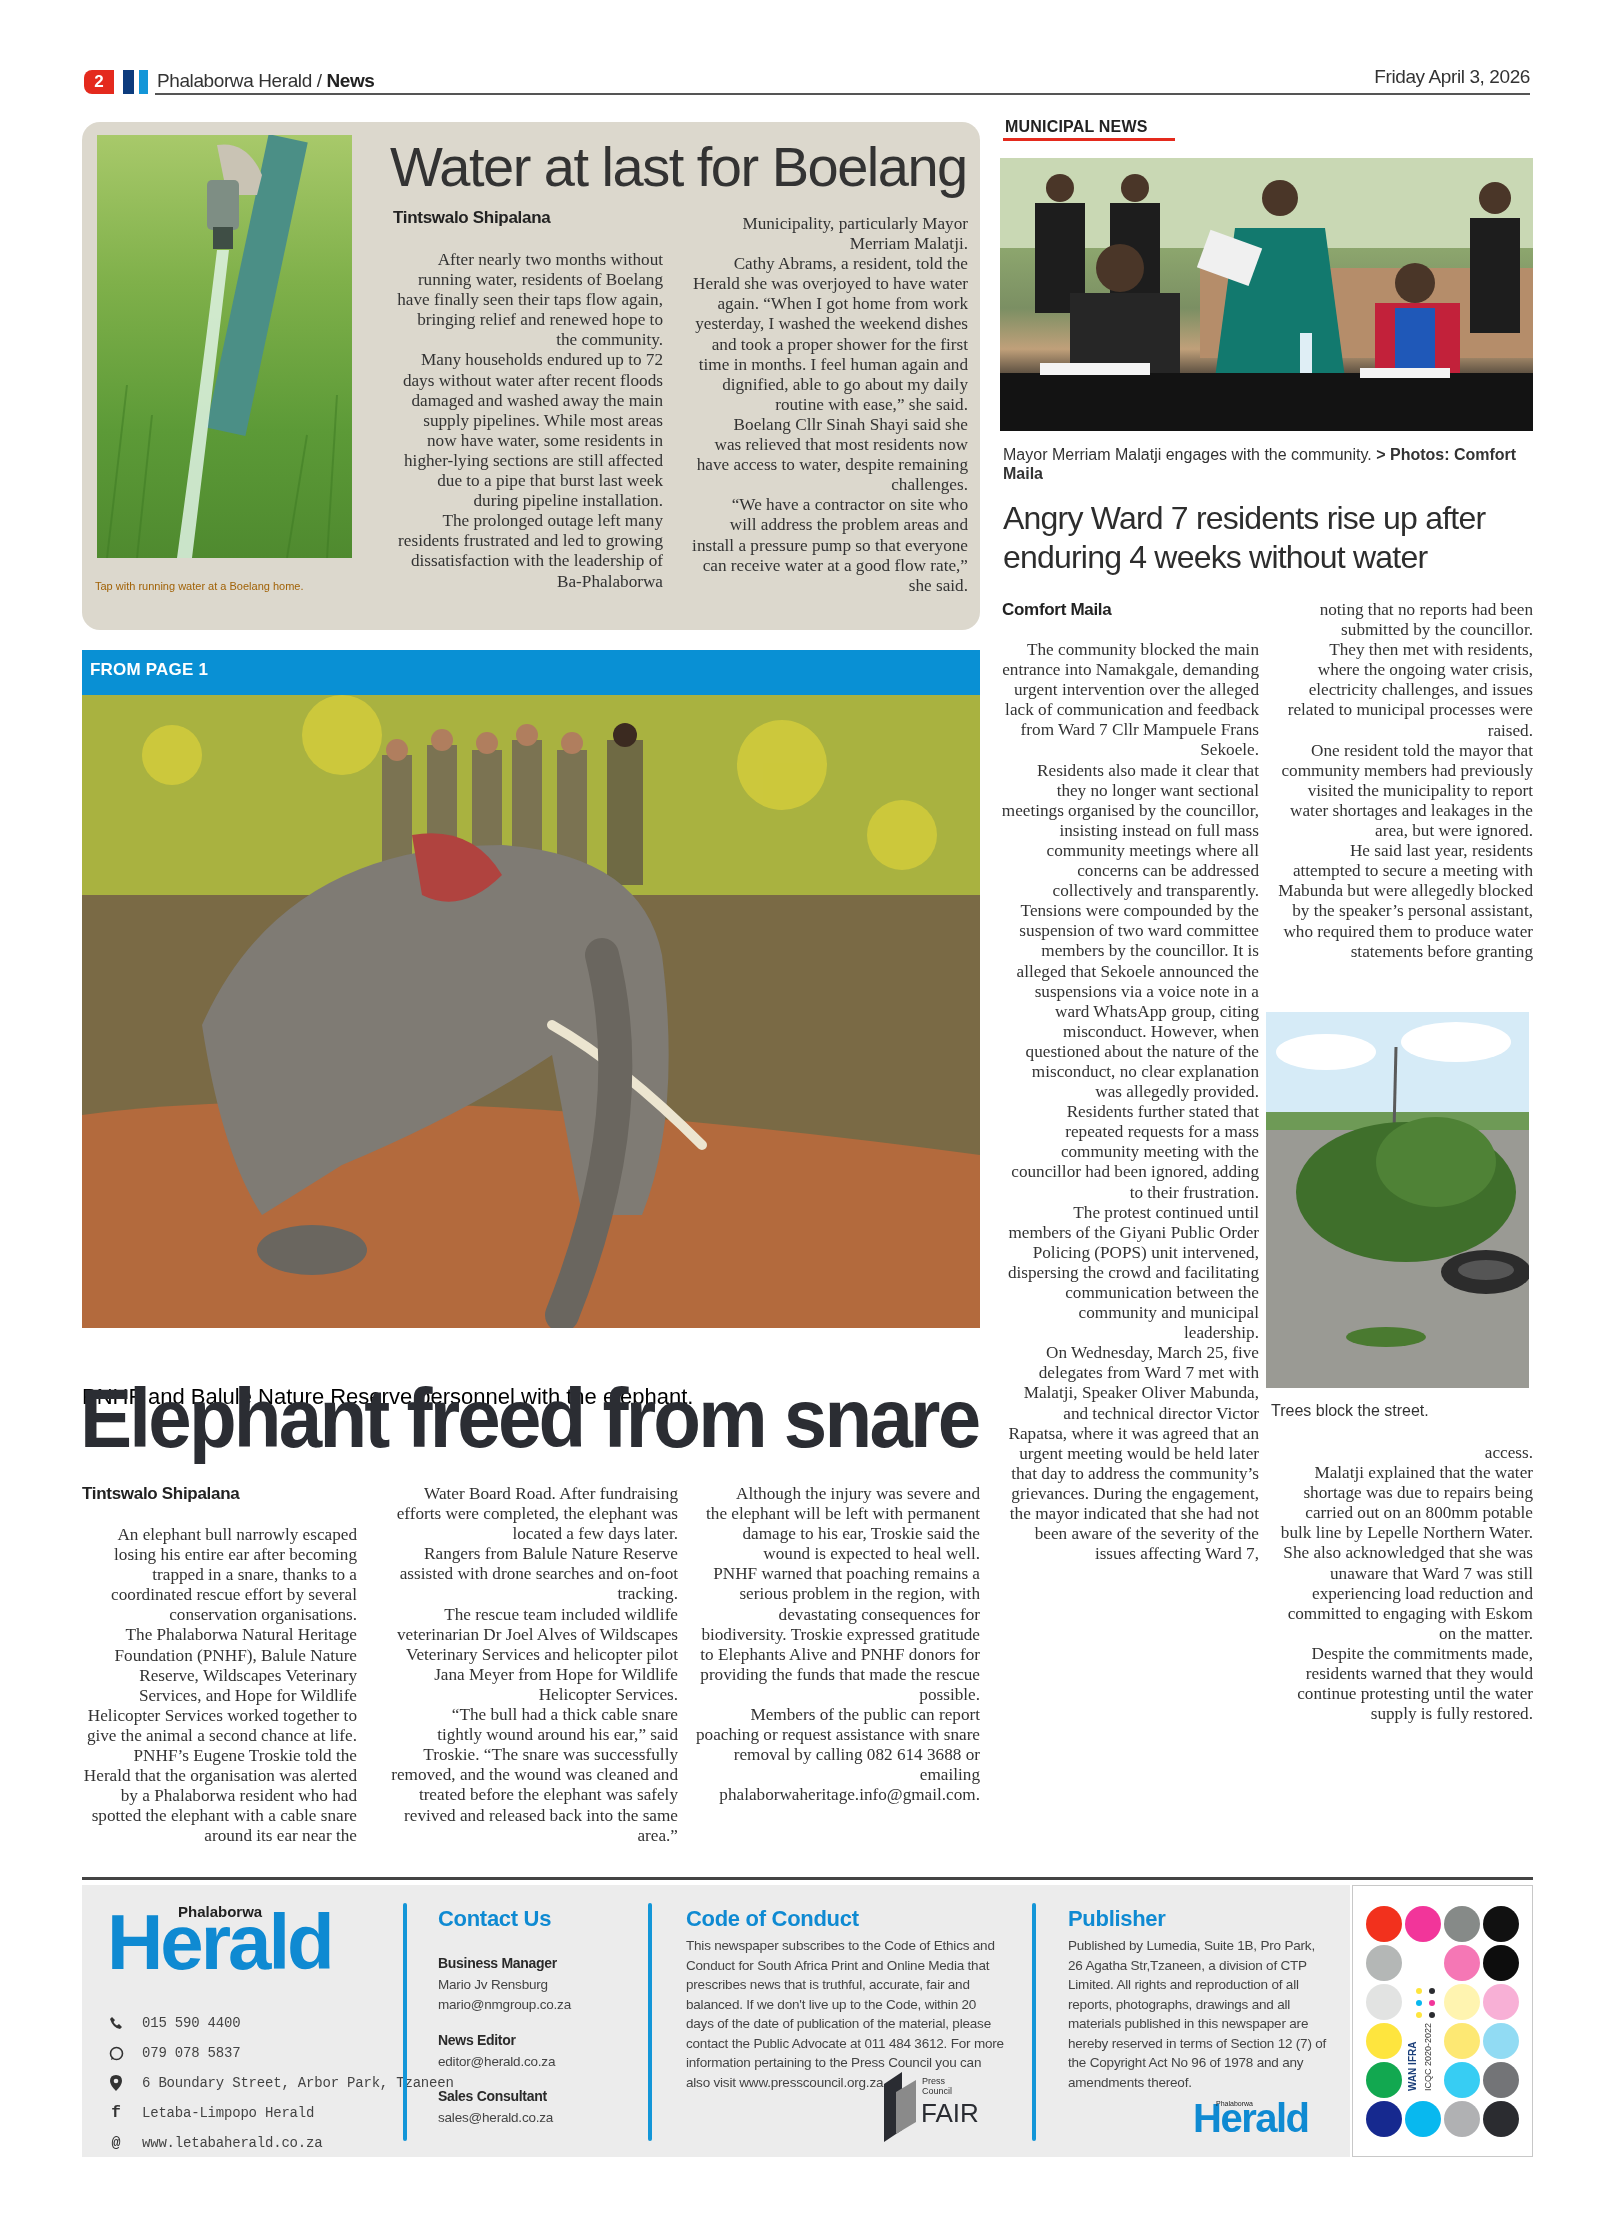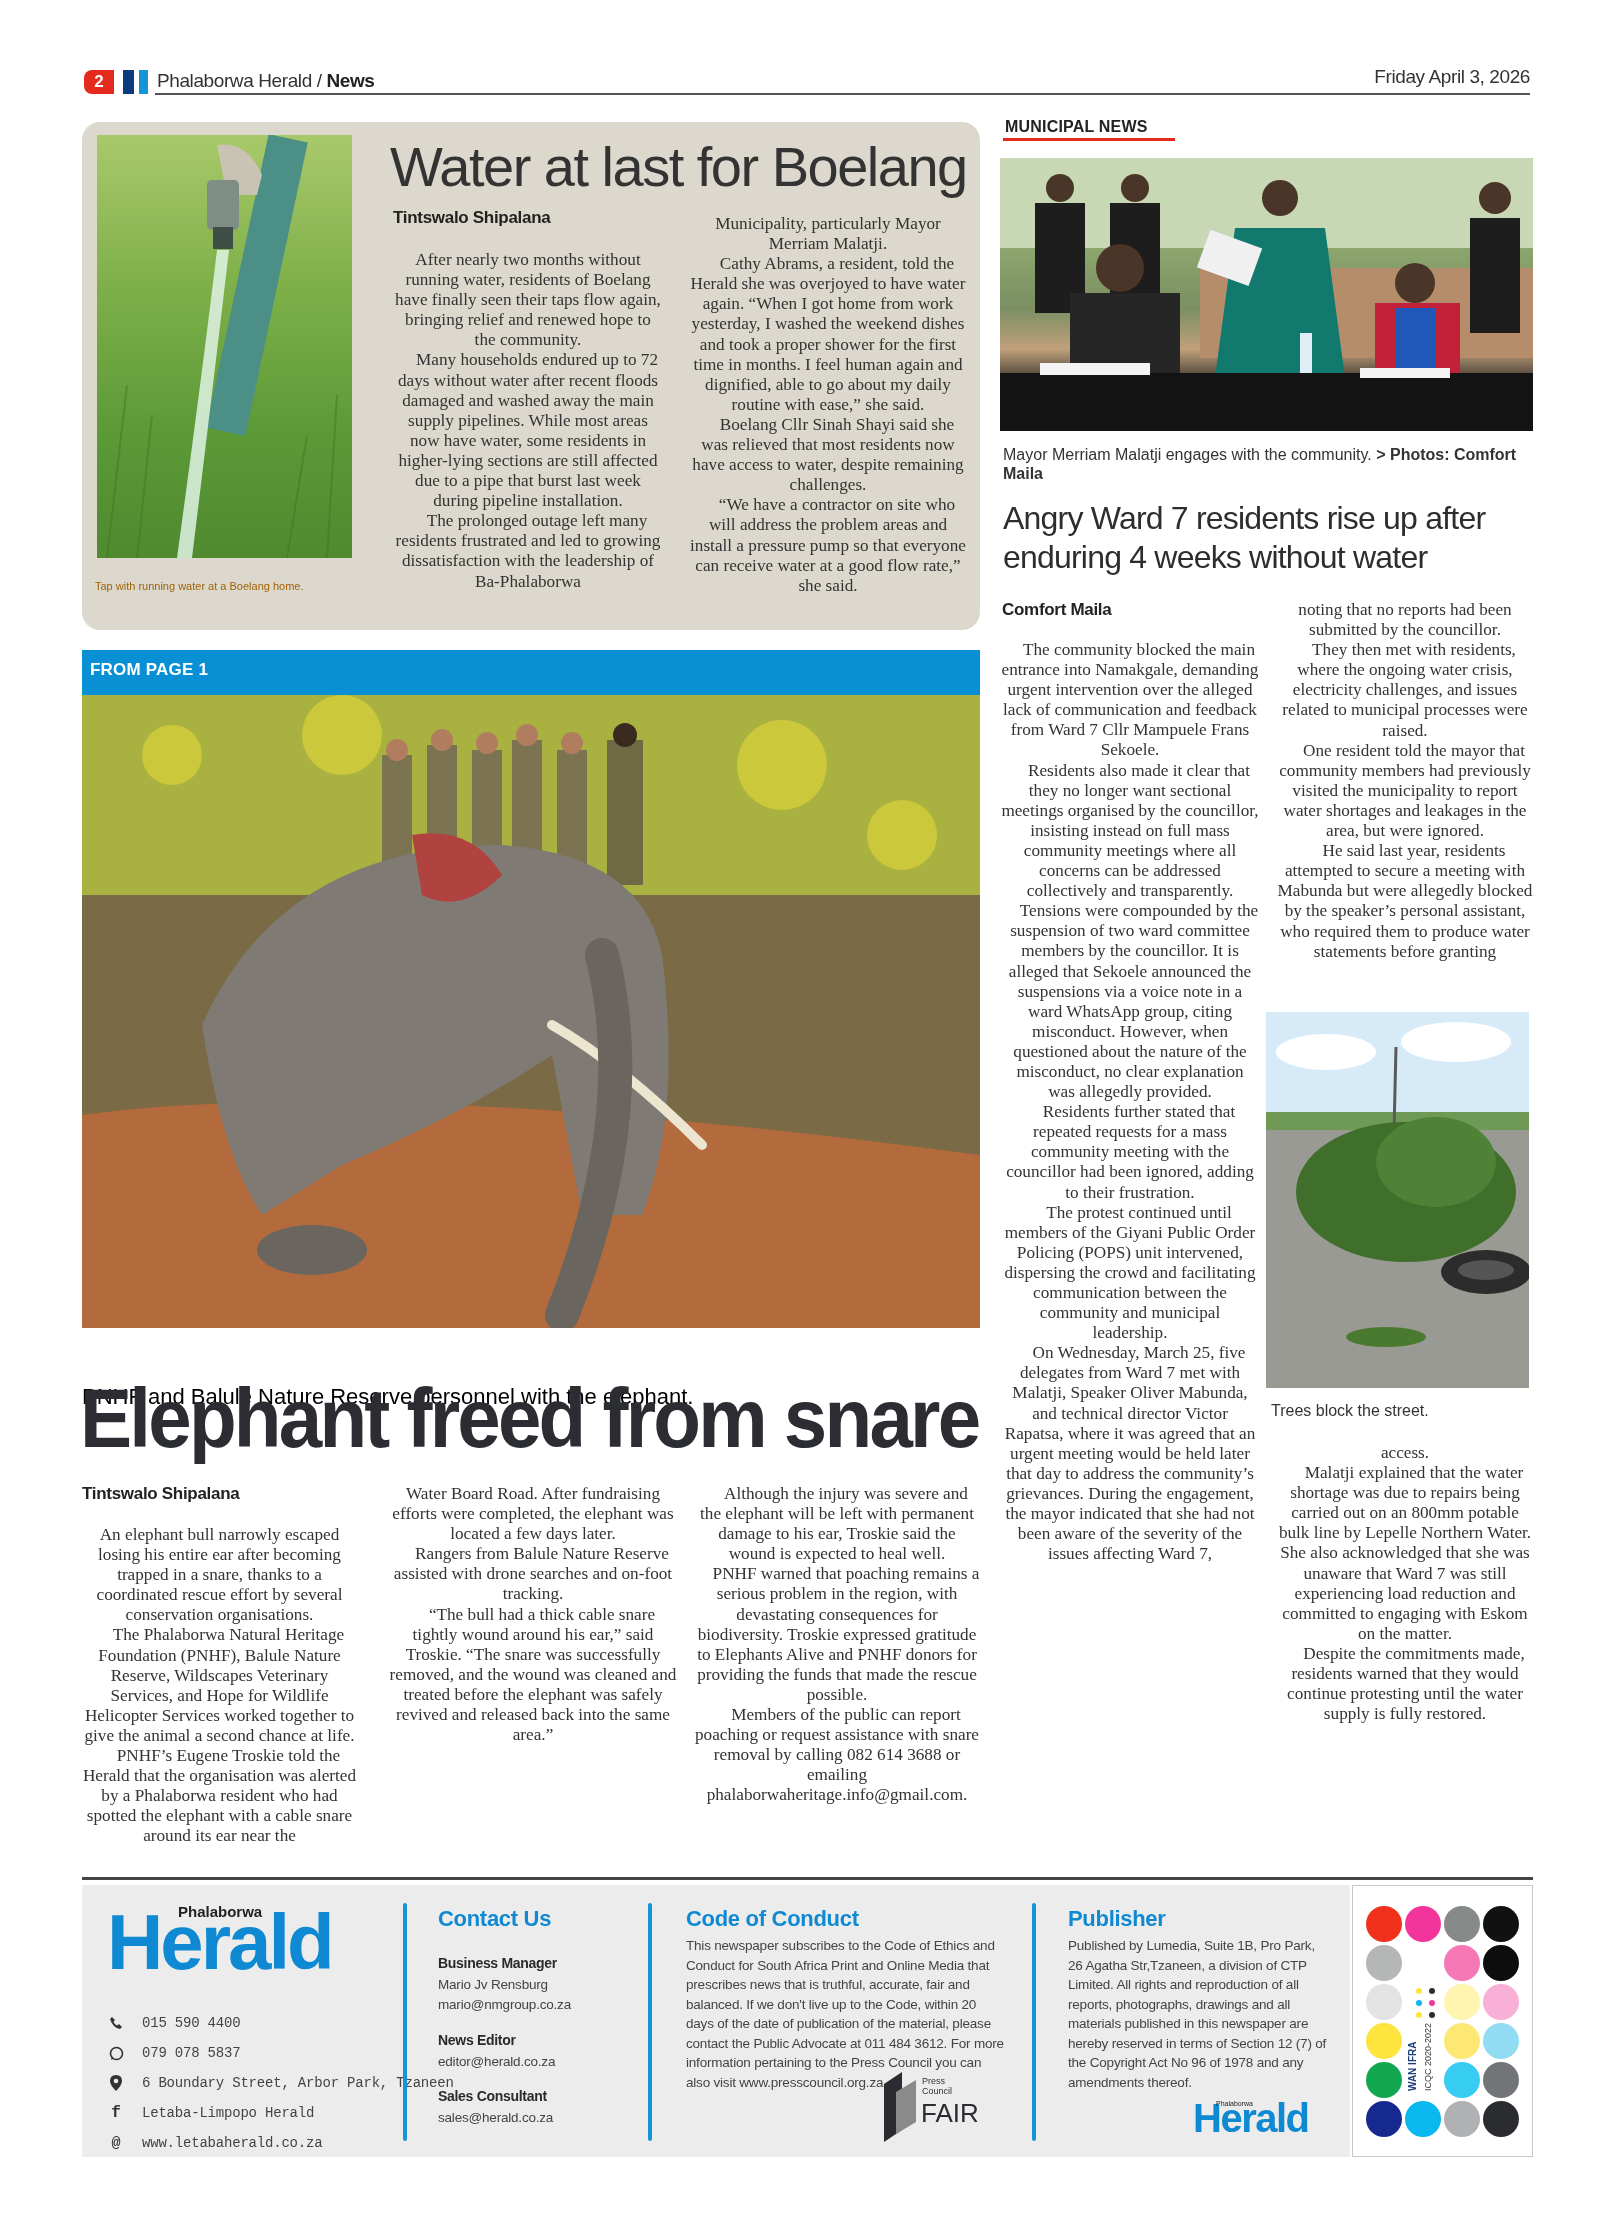--- a/index.html
+++ b/index.html
@@ -1,20 +1,20 @@
 <!DOCTYPE html>
 <html><head>
 <meta charset="utf-8">
 <style>
   *{box-sizing:border-box;margin:0;padding:0}
   html,body{width:1610px;height:2224px;background:#ffffff;overflow:hidden}
   body{position:relative;font-family:"Liberation Serif",serif;color:#2b2b2b}
   .abs{position:absolute}
   .sans{font-family:"Liberation Sans",sans-serif}
-  .body-text{font-family:"Liberation Serif",serif;font-size:17.2px;line-height:20.1px;color:#333;text-align:center}
+  .body-text{font-family:"Liberation Serif",serif;font-size:17.2px;line-height:20.1px;color:#333;text-align:right}
   .body-text p{text-indent:18px}
   .body-text p.first{text-indent:0}
   .byline{font-family:"Liberation Sans",sans-serif;font-weight:bold;font-size:17px;color:#222;letter-spacing:-0.3px}
 
   
   #page-num{left:84px;top:70px;width:30px;height:24px;background:#e42a1d;border-radius:8px 0 0 8px;color:#fff;font-weight:bold;font-size:17px;text-align:center;line-height:24px}
   #bar-dark{left:123px;top:70px;width:11px;height:24px;background:#0c3b7d}
   #bar-light{left:139px;top:70px;width:9px;height:24px;background:#1396d8}
   #hdr-title{left:157px;top:70px;font-size:19px;color:#333;letter-spacing:-0.4px}
   #hdr-title b{color:#222}
@@ -217,20 +217,21 @@
 <h1 class="abs sans" id="elephant-headline">Elephant freed from snare</h1>
 <div class="abs byline" id="elephant-byline">Tintswalo Shipalana</div>
 <div class="abs body-text" id="el-col1">
   <p class="first">An elephant bull narrowly escaped losing his entire ear after becoming trapped in a snare, thanks to a coordinated rescue effort by several conservation organisations.</p>
   <p>The Phalaborwa Natural Heritage Foundation (PNHF), Balule Nature Reserve, Wildscapes Veterinary Services, and Hope for Wildlife Helicopter Services worked together to give the animal a second chance at life.</p>
   <p>PNHF’s Eugene Troskie told the Herald that the organisation was alerted by a Phalaborwa resident who had spotted the elephant with a cable snare around its ear near the</p>
 </div>
 <div class="abs body-text" id="el-col2">
   <p class="first">Water Board Road. After fundraising efforts were completed, the elephant was located a few days later.</p>
   <p>Rangers from Balule Nature Reserve assisted with drone searches and on-foot tracking.</p>
+  <p>The rescue team included wildlife veterinarian Dr Joel Alves of Wildscapes Veterinary Services and helicopter pilot Jana Meyer from Hope for Wildlife Helicopter Services.</p>
   <p>“The bull had a thick cable snare tightly wound around his ear,” said Troskie. “The snare was successfully removed, and the wound was cleaned and treated before the elephant was safely revived and released back into the same area.”</p>
 </div>
 <div class="abs body-text" id="el-col3">
   <p>Although the injury was severe and the elephant will be left with permanent damage to his ear, Troskie said the wound is expected to heal well.</p>
   <p>PNHF warned that poaching remains a serious problem in the region, with devastating consequences for biodiversity. Troskie expressed gratitude to Elephants Alive and PNHF donors for providing the funds that made the rescue possible.</p>
   <p>Members of the public can report poaching or request assistance with snare removal by calling 082 614 3688 or emailing phalaborwaheritage.info@gmail.com.</p>
 </div>
 
 <div class="abs" id="main-rule"></div>
 

